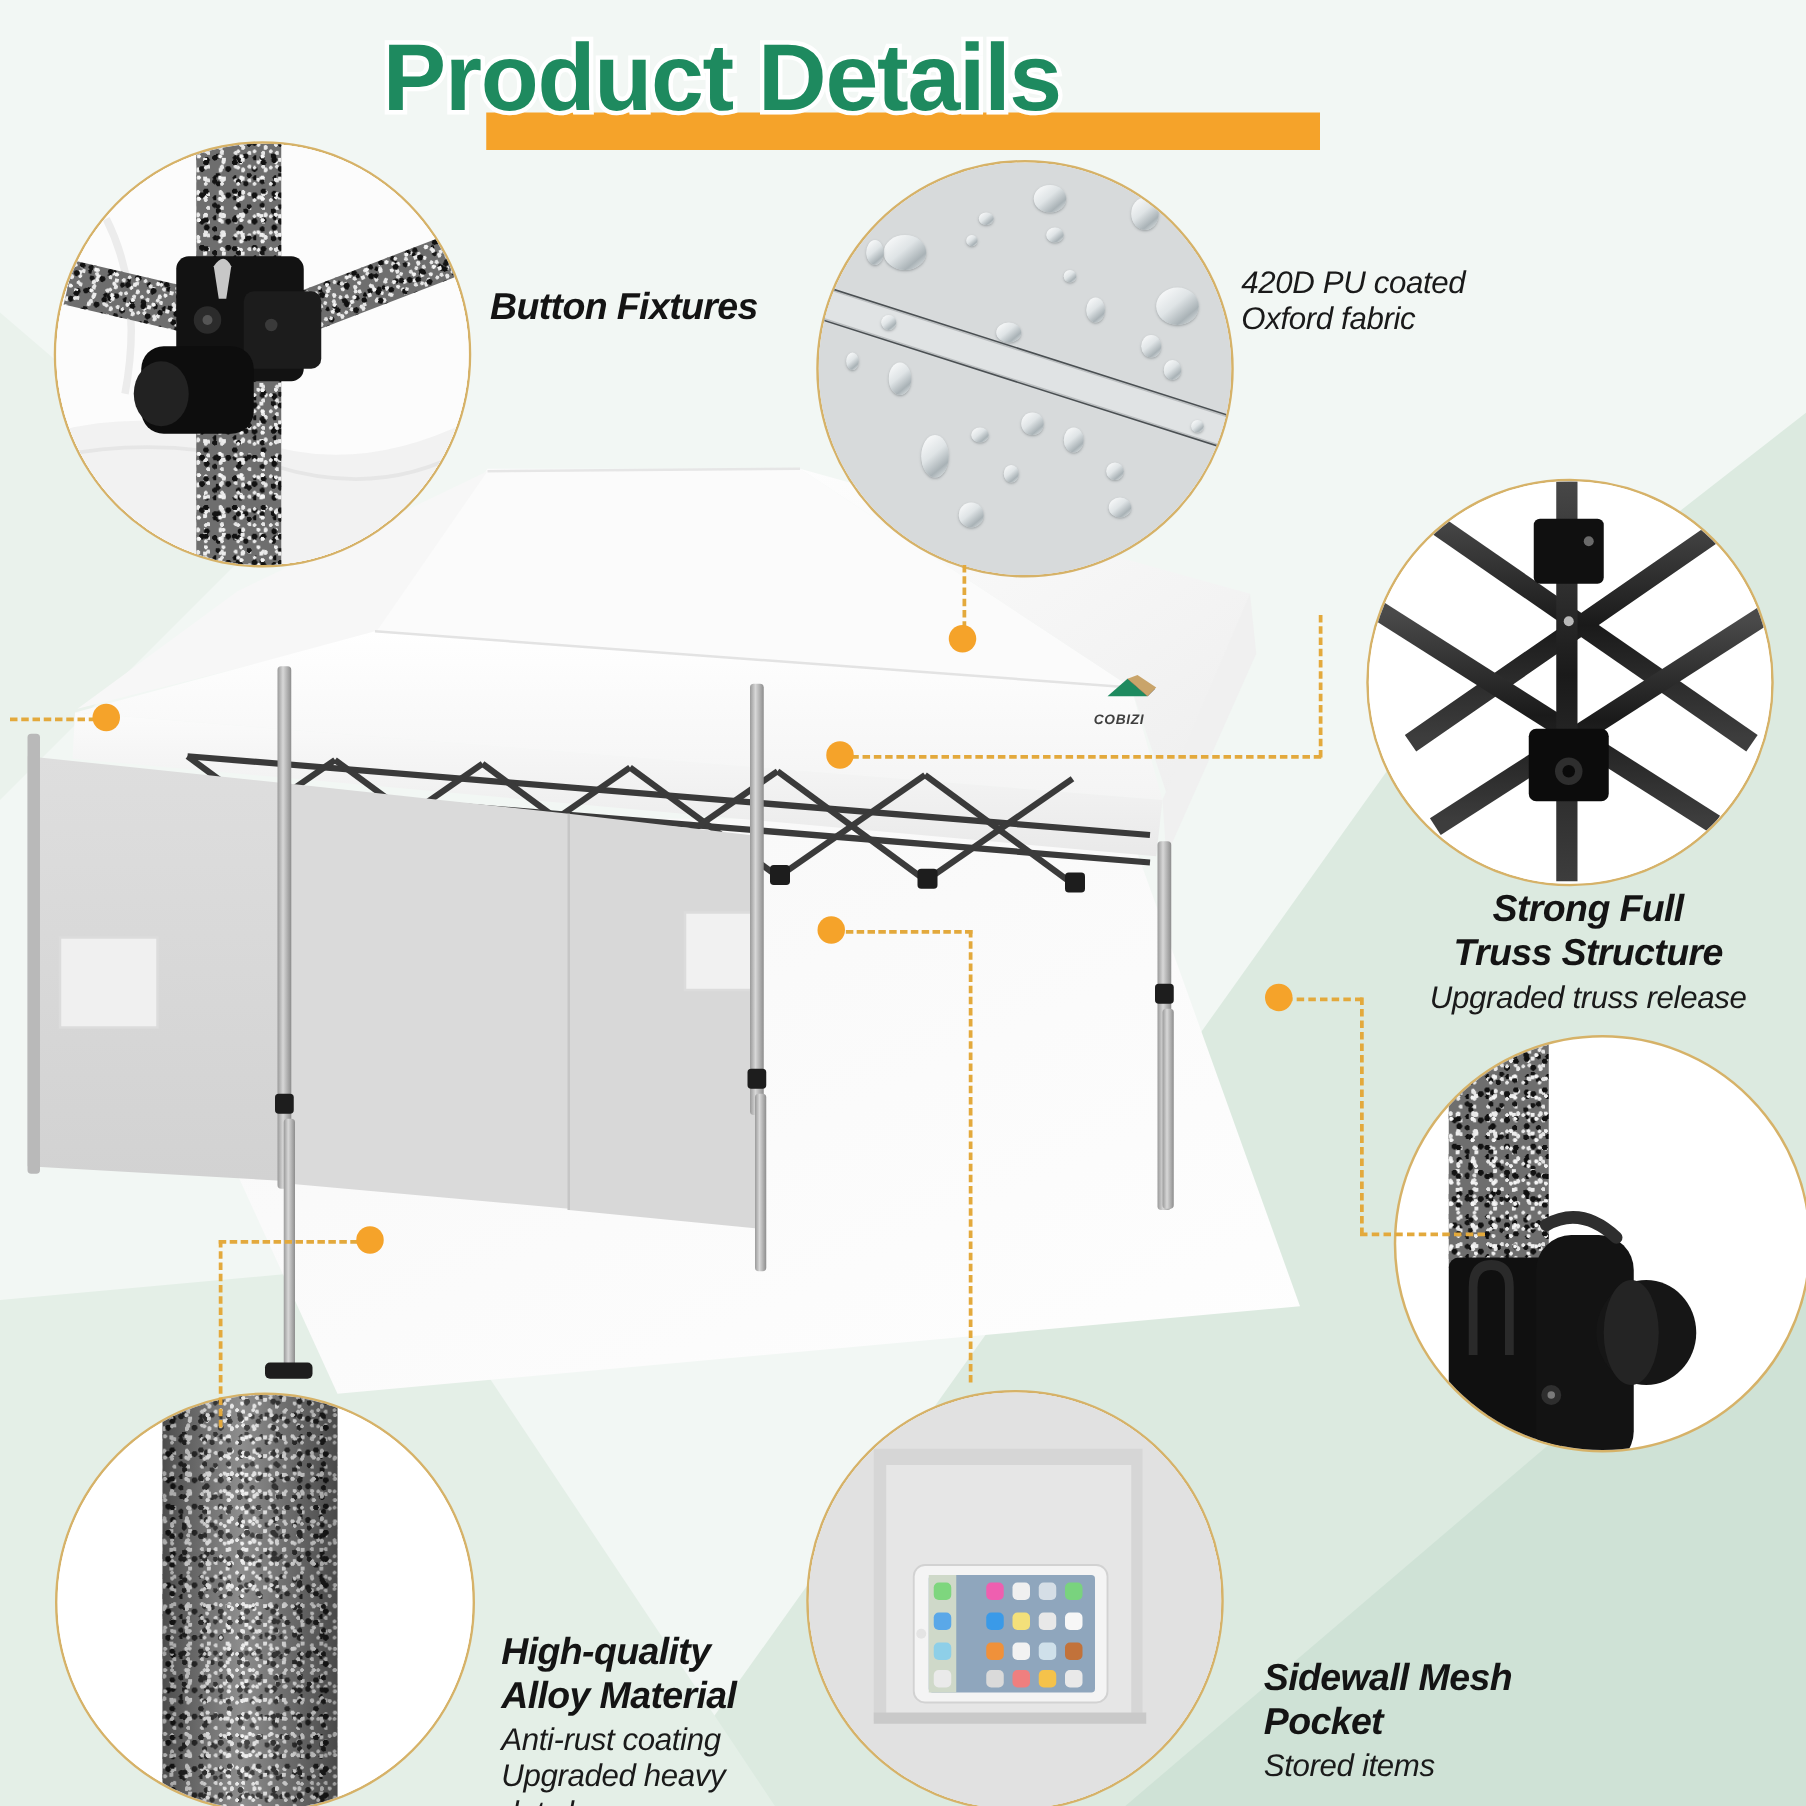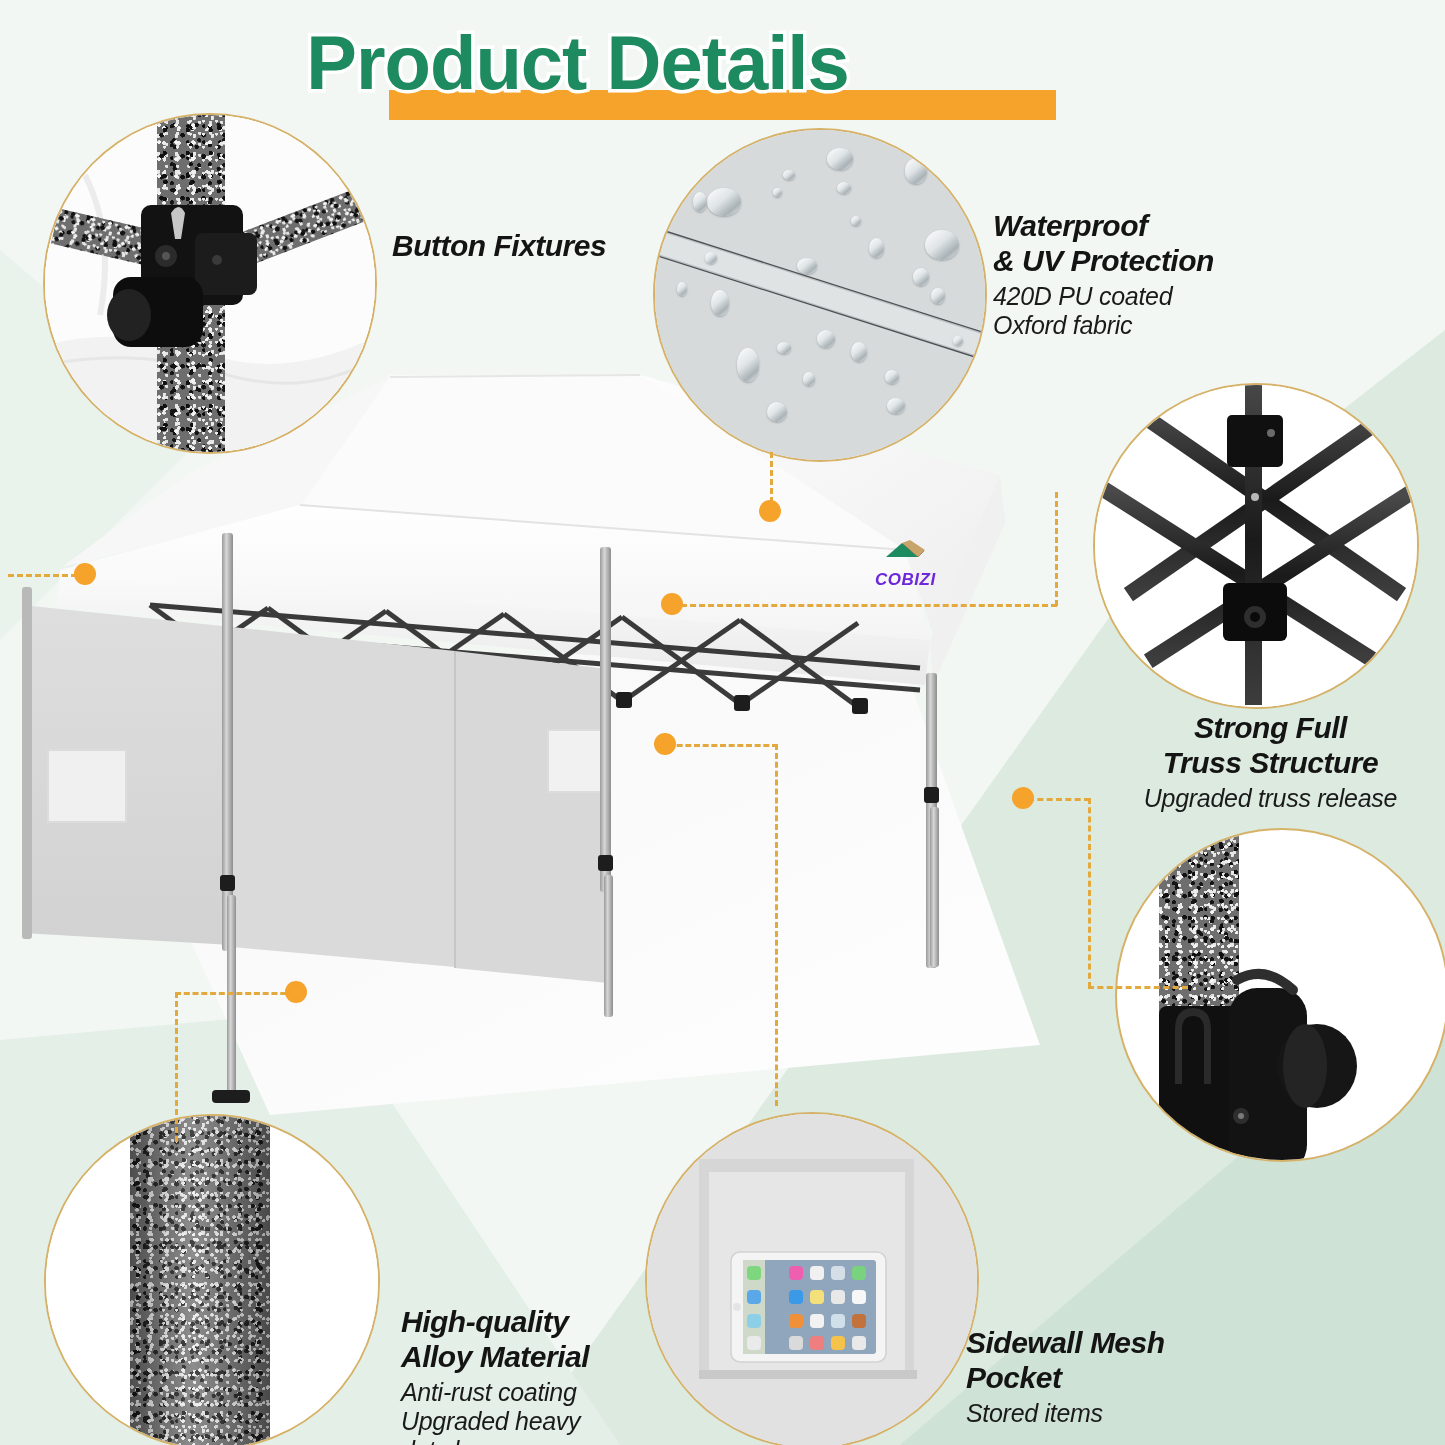--- a/index.html
+++ b/index.html
@@ -206,21 +206,21 @@
 
         <rect x="22" y="232" width="10" height="352" rx="3" fill="#b9b9b9"></rect>
       </g>
 
       <g transform="translate(880,185)">
         <path d="M6 17 L22 3 L38 17 Z" fill="#1E8A5F"></path>
         <path d="M22 3 L38 17 L44 11 Z" fill="#C9A martins"></path>
         <path d="M22 3 L38 17 L45 10 L30 0 Z" fill="#C9A46A"></path>
       </g>
     </svg>
-    <div style="position:absolute;left:875px;top:215px;font-size:17px;font-weight:bold;color:#6d28d9;font-style:italic;letter-spacing:0.5px;">COBIZI</div>
+    <div style="position:absolute;left:875px;top:215px;font-size:11px;font-weight:bold;color:#404040;font-style:italic;letter-spacing:0.5px;">COBIZI</div>
   </div>
 
   <div class="circle" style="left:43px;top:113px;width:330px;height:337px;">
     <div class="circle-inner" style="background:#fbfbfb;">
 
       <svg width="330" height="337" style="position:absolute;left:0;top:0;">
         <rect x="0" y="0" width="330" height="337" fill="#fcfcfc"></rect>
         <path d="M0 230 Q80 210 160 238 T330 222 L330 337 L0 337Z" fill="#f2f2f2"></path>
         <path d="M0 250 Q90 232 175 258 T330 244" fill="none" stroke="#e6e6e6" stroke-width="3"></path>
         <path d="M40 60 Q70 120 55 200" fill="none" stroke="#ececec" stroke-width="6"></path>
@@ -392,33 +392,32 @@
 
   <div class="dash-h" style="left:668px;top:744px;width:110px;"></div>
   <div class="dash-v" style="left:775px;top:744px;height:362px;"></div>
   <div class="dot" style="left:654px;top:733px;"></div>
 
   <div class="txt" style="left:392px;top:228px;width:240px;">
     <h3>Button Fixtures</h3>
   </div>
 
   <div class="txt" style="left:993px;top:208px;width:270px;">
-    <h3>Waterproof<br>&amp; UV Protection</h3>
     <p>420D PU coated<br>Oxford fabric</p>
   </div>
 
   <div class="txt center" style="left:1098px;top:710px;width:345px;">
     <h3>Strong Full<br>Truss Structure</h3>
     <p>Upgraded truss release</p>
   </div>
 
 
   <div class="txt" style="left:401px;top:1304px;width:260px;">
     <h3>High-quality<br>Alloy Material</h3>
     <p>Anti-rust coating<br>Upgraded heavy<br>duty legs</p>
   </div>
 
-  <div class="txt" style="left:966px;top:1325px;width:270px;">
+  <div class="txt" style="left:1011px;top:1325px;width:270px;">
     <h3>Sidewall Mesh<br>Pocket</h3>
     <p>Stored items</p>
   </div>
 
 </div>
 
 </body></html>

